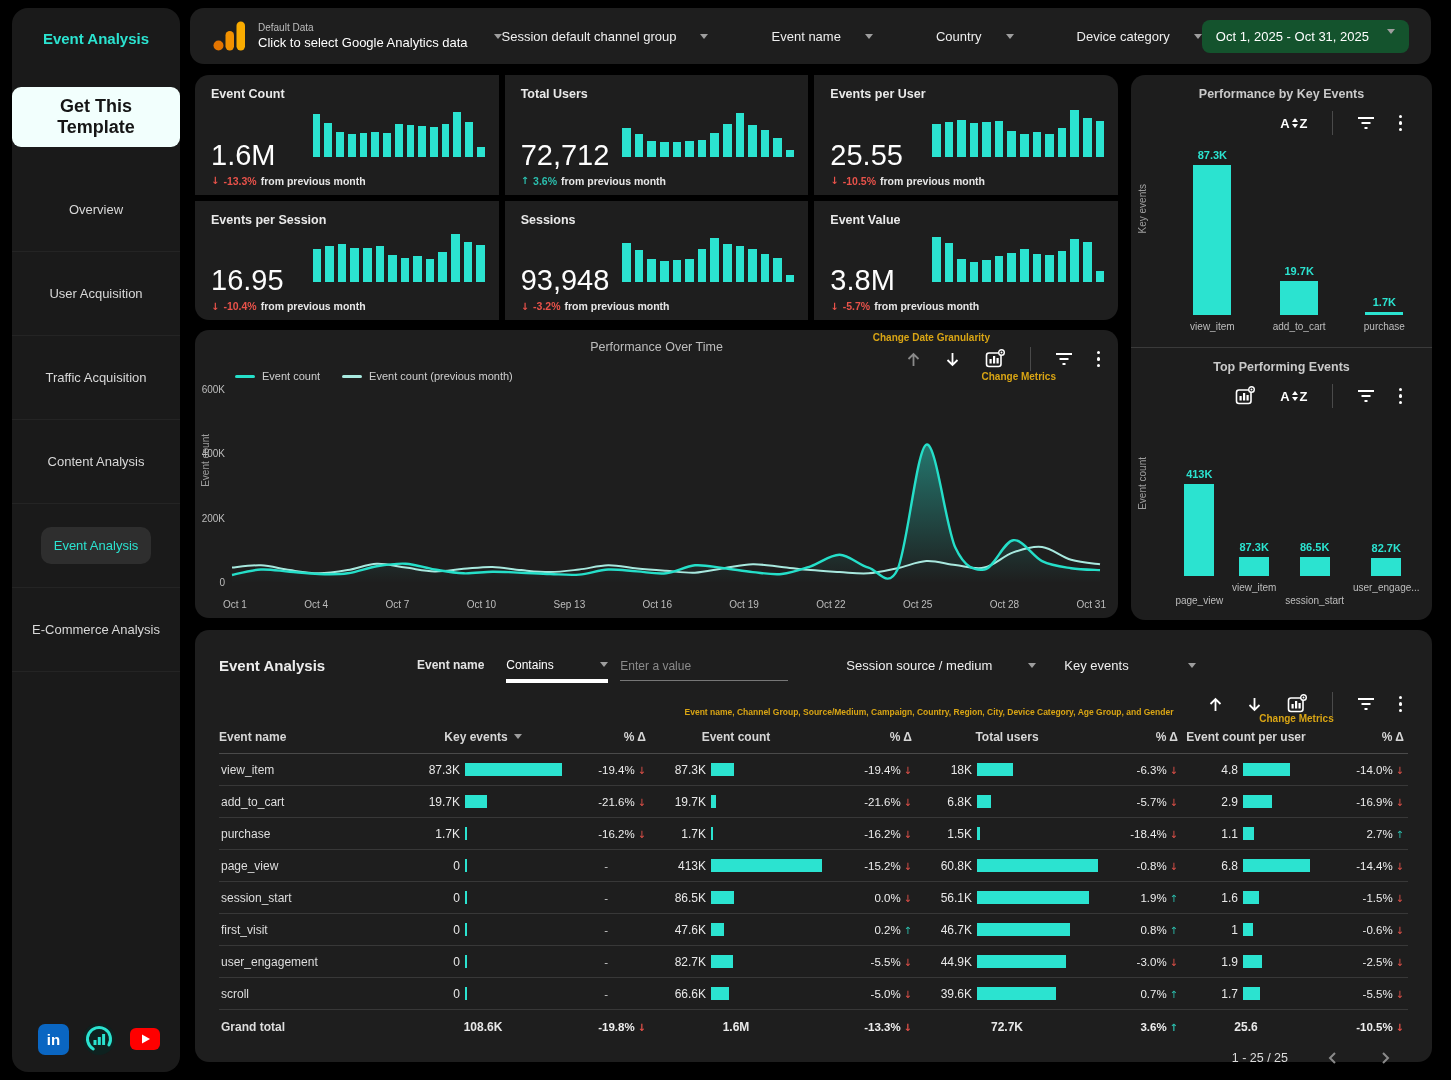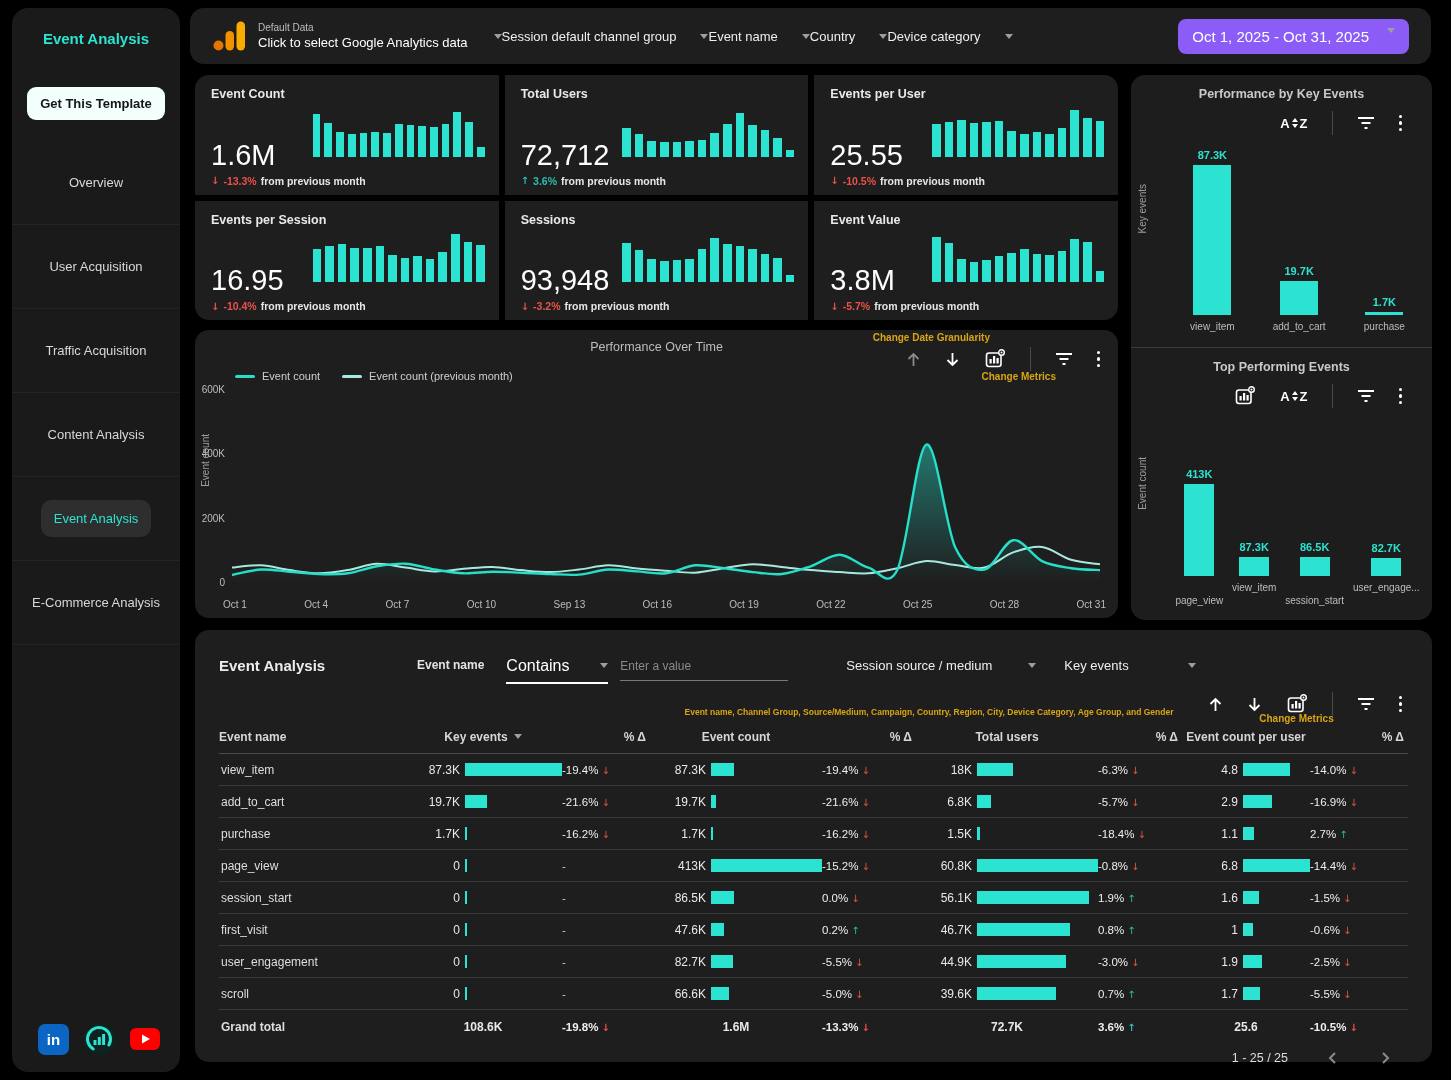--- a/index.html
+++ b/index.html
@@ -18,41 +18,41 @@
   .az-icon{display:inline-flex;align-items:center;cursor:pointer}
   .az-icon b{font-size:13px;font-weight:700;color:#fff;line-height:1}
   .azc{display:inline-flex;flex-direction:column;gap:2px;margin:0 2px}
   .c-up{width:0;height:0;border-left:3px solid transparent;border-right:3px solid transparent;border-bottom:4px solid #fff}
   .c-dn{width:0;height:0;border-left:3px solid transparent;border-right:3px solid transparent;border-top:4px solid #fff}
 
   
   .sidebar{position:absolute;left:12px;top:8px;width:168px;height:1064px;background:var(--side);border-radius:16px}
   .sb-title{margin-top:22px;text-align:center;font-size:15px;font-weight:700;color:var(--accent)}
   .sb-btn{display:block;margin:40px auto 8px;background:#f2fffd;color:#161616;border:none;border-radius:9px;
-          padding:9px 13px;font-size:13px;font-weight:700;font-family:"Liberation Sans",sans-serif;cursor:pointer}
+          padding:9px 13px;font-size:18px;font-weight:700;font-family:"Liberation Sans",sans-serif;cursor:pointer}
   .sb-nav{margin-top:21px}
   .nav-cell{height:84px;display:flex;align-items:center;justify-content:center;border-bottom:1px solid #242424;cursor:pointer}
   .nav-cell span{font-size:13px;color:#d8d8d8;text-align:center;padding:10px 8px}
   .nav-cell.active span{background:#2e2e2e;border-radius:10px;color:var(--accent);padding:11px 13px}
   .sb-social{position:absolute;bottom:16px;left:26px;display:flex;gap:13px;align-items:center}
   .soc-li{width:31px;height:31px;border-radius:7px;background:#0a66c2;color:#fff;font-weight:700;font-size:15px;
           display:flex;align-items:center;justify-content:center;cursor:pointer}
   .soc-yt{width:31px;height:31px;display:flex;align-items:center;justify-content:center;cursor:pointer}
 
   
   .topbar{position:absolute;left:190px;top:8px;width:1241px;height:56px;background:var(--card);border-radius:14px;
           display:flex;align-items:center;padding:0 22px}
   .tb-source{display:flex;align-items:center;gap:12px;cursor:pointer}
   .tb-src-label{font-size:10px;color:#bdbdbd}
   .tb-src-value{font-size:13px;color:#fff;margin-top:2px}
   .tb-source .caret{margin-left:14px}
-  .tb-chips{flex:1;display:flex;justify-content:flex-start;align-items:center}
+  .tb-chips{flex:1;display:flex;justify-content:space-between;align-items:center}
   .chip{display:flex;align-items:center;gap:24px;font-size:13px;color:#eee;cursor:pointer}
-  .tb-date{display:flex;align-items:flex-start;gap:18px;background:#8b5cf6;border-radius:8px;padding:9px 14px;
-           font-size:15px;color:#fff;cursor:pointer}
+  .tb-date{display:flex;align-items:flex-start;gap:18px;background:#14532d;border-radius:8px;padding:9px 14px;
+           font-size:13px;color:#fff;cursor:pointer}
 
   
   .kpis{position:absolute;left:195px;top:75px;width:923px;height:245px;display:grid;
         grid-template-columns:1fr 1fr 1fr;grid-template-rows:1fr 1fr;gap:6px;border-radius:14px;overflow:hidden}
   .kpi{background:var(--card);position:relative;padding:12px 16px}
   .kpi-title{font-size:12.5px;font-weight:700;color:#e9e9e9}
   .kpi-value{position:absolute;left:16px;bottom:23px;font-size:29px;color:#fdfdfd}
   .kpi-delta{position:absolute;left:16px;bottom:8px;font-size:10.5px;font-weight:700;color:#e6e6e6;
              display:flex;gap:4px;align-items:center}
   .karr{font-family:"DejaVu Sans",sans-serif;font-size:10px}
@@ -89,42 +89,42 @@
   .vb-bar{background:var(--accent)}
   .vb-cat{font-size:10px;color:#bdbdbd;margin-top:6px;white-space:nowrap;height:14px}
 
   
   .tcard{position:absolute;left:195px;top:630px;width:1237px;height:432px;background:var(--card);border-radius:14px;
          padding:12px 24px 0}
   .tbl-head{display:flex;align-items:center;height:46px}
   .tbl-title{font-size:15px;font-weight:700;color:#ececec;width:176px}
   .f-label{font-size:12px;font-weight:700;color:#e3e3e3;margin-left:22px}
   .f-select{display:flex;align-items:center;justify-content:space-between;width:102px;margin-left:22px;
-            border-bottom:2px solid #ffffff;padding-bottom:7px;font-size:16px;color:#fff;cursor:pointer;margin-top:10px}
+            border-bottom:4px solid #ffffff;padding-bottom:7px;font-size:12px;color:#fff;cursor:pointer;margin-top:10px}
   .f-input{width:168px;margin-left:12px;margin-top:10px;background:transparent;border:none;border-bottom:1px solid #777;
            padding-bottom:7px;font-size:12px;color:#ddd;font-family:"Liberation Sans",sans-serif;outline:none}
   .f-input::placeholder{color:#8a8a8a}
   .chip-lg{margin-left:58px;width:190px;justify-content:space-between}
   .chip-ke{margin-left:28px;width:132px;justify-content:space-between}
   .tbl-toolrow{display:flex;align-items:center;justify-content:flex-end;gap:24px;height:32px;position:relative;padding-right:6px}
   .drill-note{font-size:8.5px;font-weight:700;color:var(--orange);margin-right:10px;margin-top:16px}
   .gearwrap{position:relative;display:inline-flex}
   .gm-label{position:absolute;top:20px;left:50%;transform:translateX(-50%);white-space:nowrap;font-size:10px;
             font-weight:700;color:var(--orange)}
   .trow{display:grid;grid-template-columns:185px 158px 88px 172px 94px 182px 84px 128px 1fr;
         align-items:center;height:32px;border-bottom:1px solid #383838}
   .thead{height:34px;border-bottom:1px solid #4a4a4a;font-size:12px;font-weight:700;color:#d6d6d6}
   .th-c{text-align:center;display:flex;align-items:center;justify-content:center;gap:6px}
   .th-r{text-align:right;padding-right:4px}
   .ncell{font-size:12px;color:#dedede;padding-left:2px}
   .mcell{display:flex;align-items:center}
   .mnum{width:56px;text-align:right;flex:none;font-size:12px;color:#e8e8e8}
   .mbarwrap{flex:1;margin-left:5px;display:flex}
   .tbar{height:13px;background:var(--accent);min-width:2px}
-  .dcell{padding-right:4px;font-size:11.5px;color:#eee}
+  .dcell{text-align:right;padding-right:4px;font-size:11.5px;color:#eee}
   .dcell.none{padding-right:42px;color:#ccc}
   .darr{font-family:"DejaVu Sans",sans-serif;font-size:10px;margin-left:3px}
   .darr.down{color:var(--red)} .darr.up{color:var(--up)}
   .tgrand{border-bottom:none;font-weight:700;height:33px}
   .tgrand .mnum{width:100%;text-align:center}
   .tbl-pager{display:flex;justify-content:flex-end;align-items:center;gap:38px;height:30px;
              font-size:12.5px;color:#dcdcdc;padding-right:16px}
   .pg-btn{cursor:pointer;display:inline-flex}
   svg.tool{cursor:pointer}
 </style>

